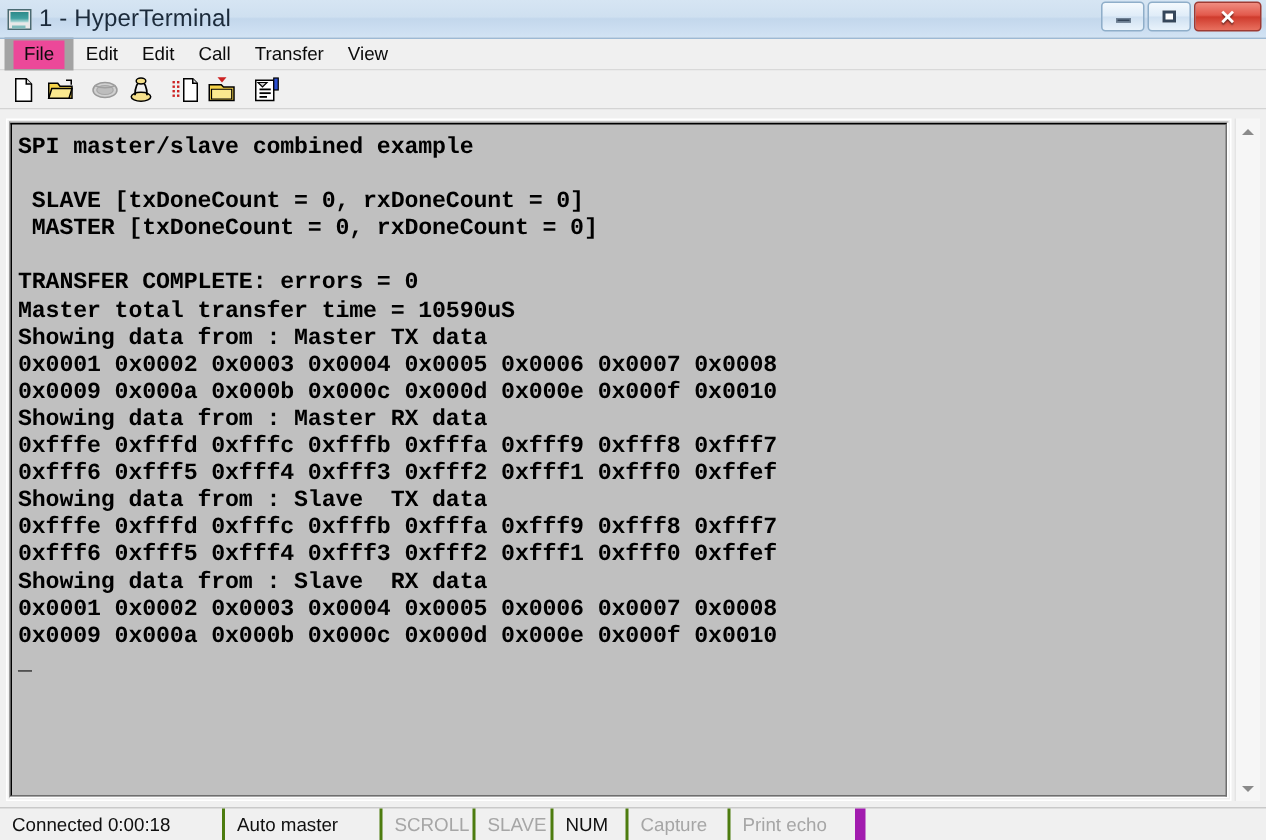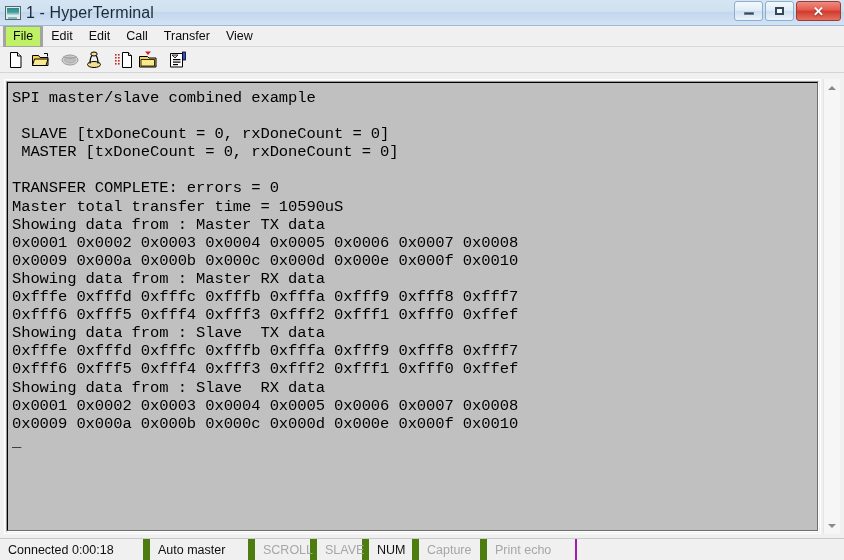--- a/index.html
+++ b/index.html
@@ -96,22 +96,22 @@
   }
   .menu-item {
     font-size: 12.5px; color: #0b0b0b;
     padding: 2px 7px 3px 7px;
     line-height: 14px;
     border: 1px solid transparent;
     box-sizing: border-box;
     white-space: nowrap;
   }
   .menu-item.active {
-    background: #bef264;
-    border: 3px solid #a3a3a3;
+    background: #ec4899;
+    border: 6px solid #a3a3a3;
     border-radius: 2px;
   }
 
   
   .toolbar {
     height: 26px;
     background: #f0f0f0;
     border-bottom: 1px solid #d4d4d4;
     display: flex; align-items: center;
     padding-left: 4px;
@@ -125,20 +125,21 @@
   .tb-sep { width: 6px; }
 
   
   .client {
     flex: 1 1 auto;
     background: #f0f0f0;
     padding: 6px 4px 4px 4px;
     display: flex;
     box-sizing: border-box;
     min-height: 0;
+    font-weight: bold;
   }
   .term-outer {
     flex: 1 1 auto;
     border: 1px solid #ffffff;
     background: #f0f0f0;
     padding: 1px;
     display: flex;
     box-sizing: border-box;
     min-width: 0;
   }
@@ -208,27 +209,27 @@
     background: #f0f0f0;
     border-top: 1px solid #c9c9c9;
     display: flex; align-items: stretch;
     flex: 0 0 auto;
     font-size: 12.5px;
     box-sizing: border-box;
   }
   .sb-cell {
     display: flex; align-items: center;
     padding: 0 8px;
-    border-right: 7px solid #4d7c0f;
+    border-right: 2px solid #4d7c0f;
     color: #101010;
     white-space: nowrap;
     box-sizing: border-box;
   }
   .sb-cell.dim { color: #a6a6a6; }
-  .sb-cell.last { border-right: 2px solid #a21caf; }
+  .sb-cell.last { border-right: 7px solid #a21caf; }
   .sb-fill { flex: 1 1 auto; }
 </style>
 </head>
 <body>
 
 <div class="window">
 
   <div class="titlebar">
     <div class="title-icon"></div>
     <div class="title-text">1 - HyperTerminal</div>

